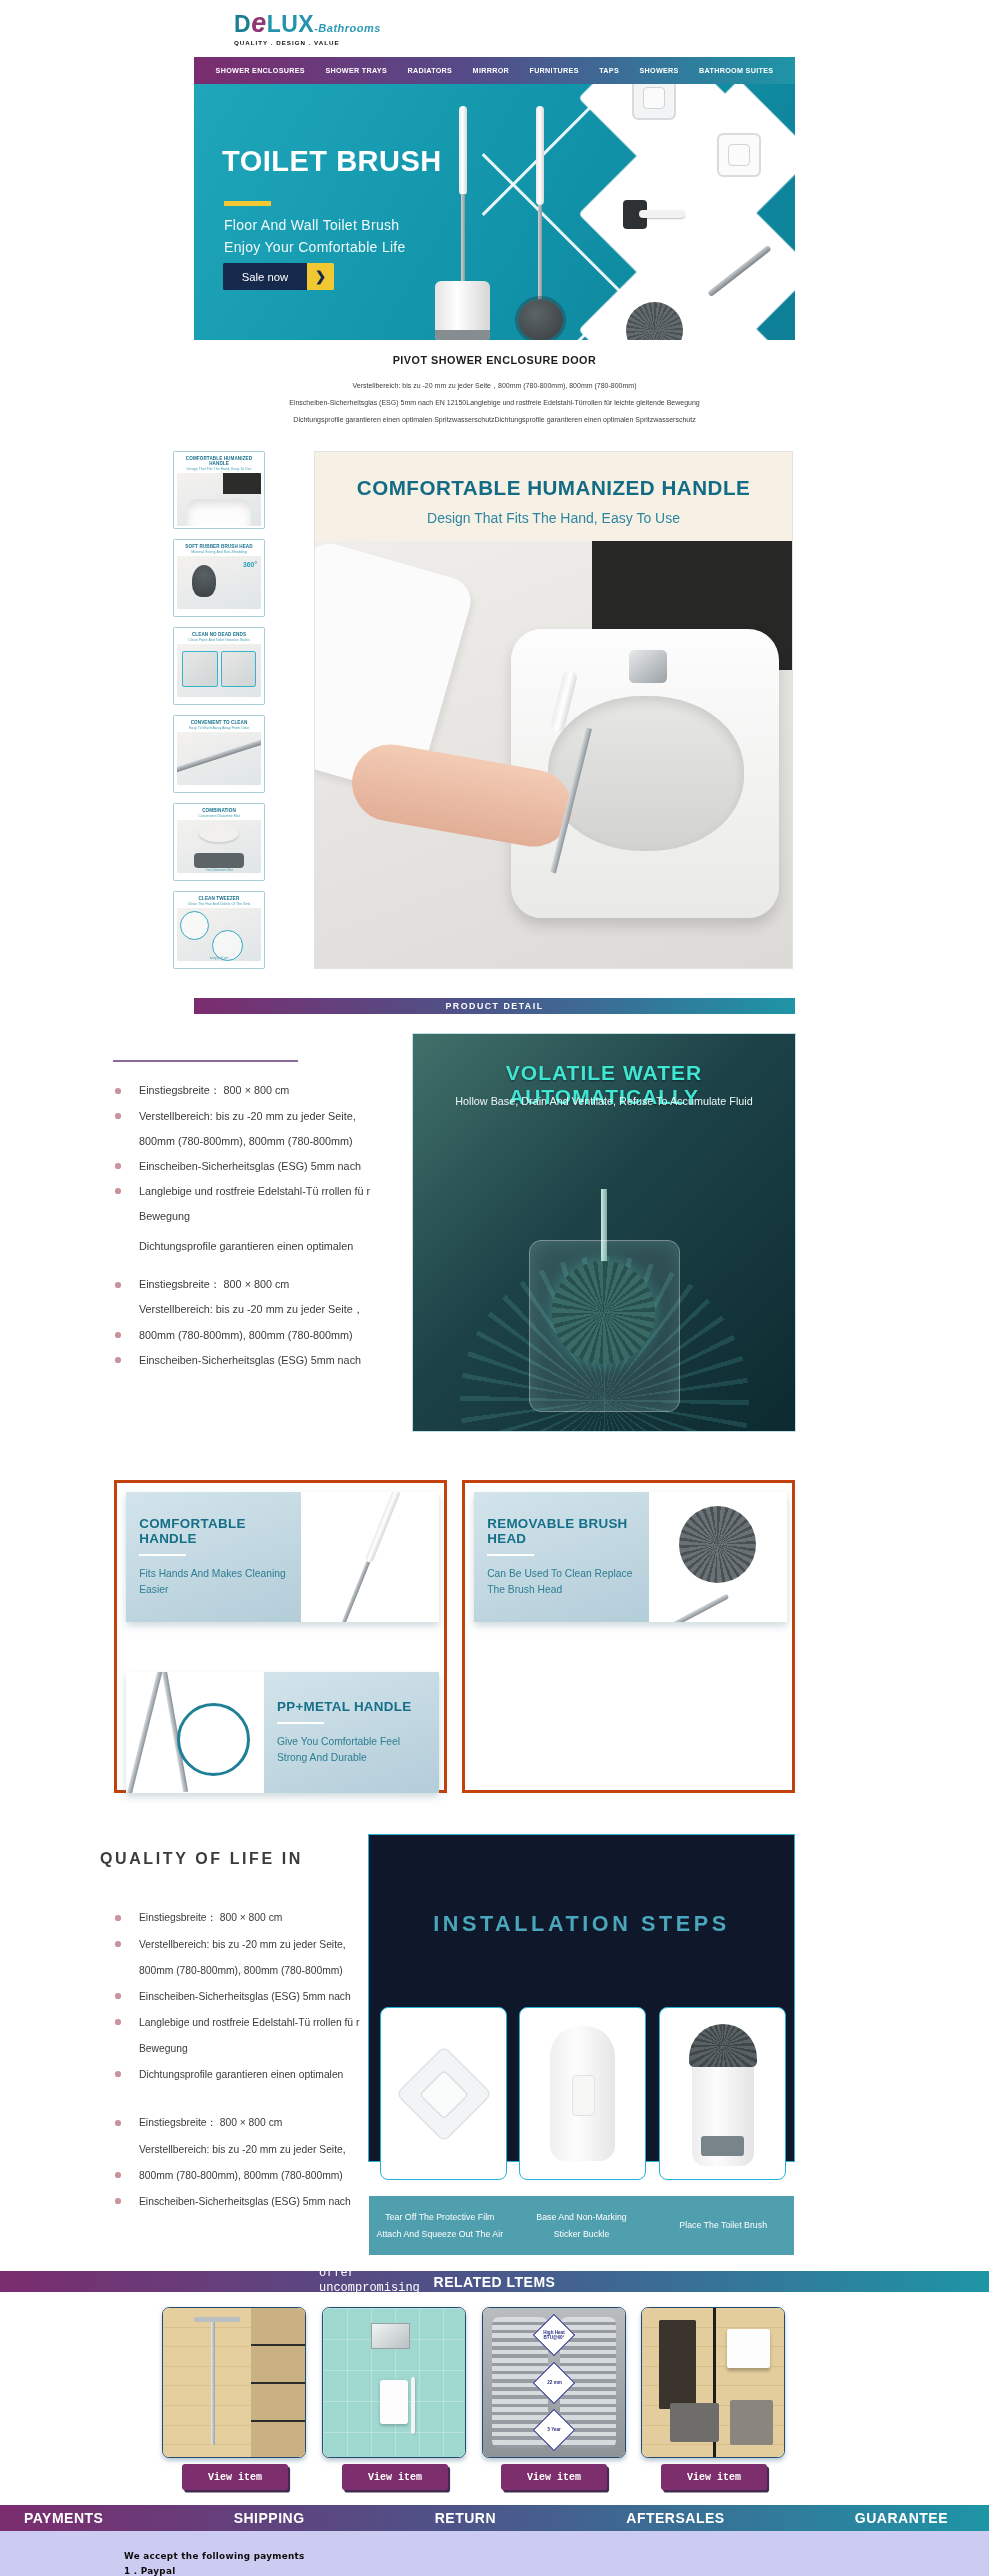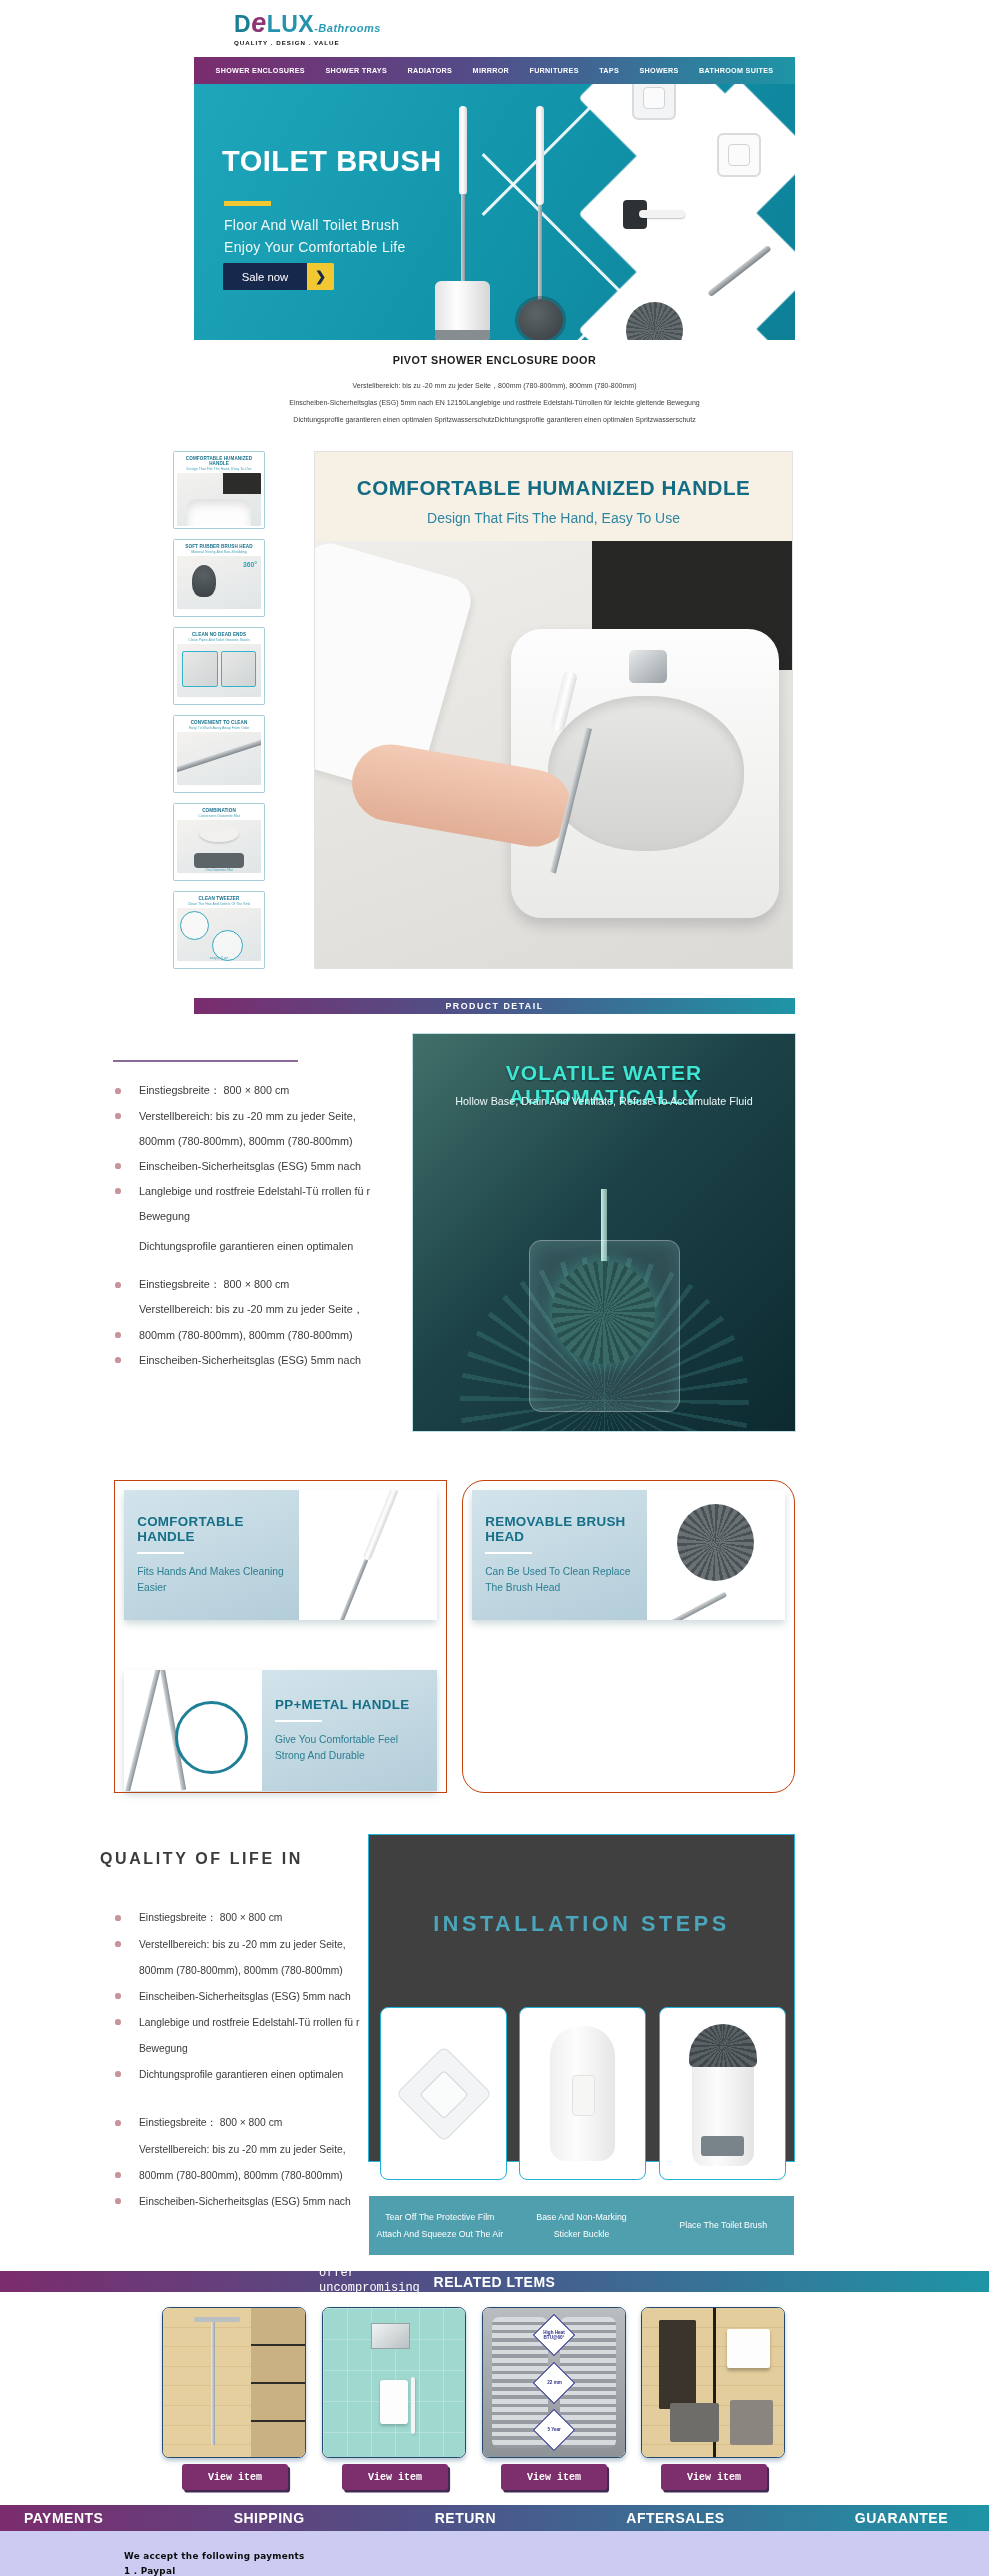--- a/index.html
+++ b/index.html
@@ -99,21 +99,21 @@
   .vi-sub{position:absolute;left:0;top:61px;width:100%;text-align:center;color:#ecf7f6;font-size:10.8px;font-weight:300;}
   .vi-rays{position:absolute;left:50%;top:222px;width:289px;height:289px;margin-left:-144px;border-radius:50%;
            background:repeating-conic-gradient(rgba(120,230,215,.14) 0 2deg,transparent 2deg 9deg);}
   .vi-cup{position:absolute;left:50%;top:206px;width:149px;height:170px;margin-left:-75px;border-radius:12.4px;
           background:rgba(255,255,255,.10);border:1px solid rgba(255,255,255,.35);box-shadow:inset 0 0 20.6px rgba(160,255,240,.15);}
   .vi-brush{position:absolute;left:50%;top:227px;width:103px;height:103px;margin-left:-52px;border-radius:50%;
             background:repeating-conic-gradient(#27504e 0 5deg,#3a6a66 5deg 12deg);box-shadow:0 0 15.5px rgba(80,220,200,.35);}
   .vi-rod{position:absolute;left:50%;top:155px;width:5.2px;height:77px;margin-left:-2.6px;background:linear-gradient(90deg,#cfe8e4,#7ea8a2);}
 
   
-  .fbox{top:1480px;width:333px;height:313px;border:1px solid #c2410c;box-sizing:border-box;background:#fff;}
+  .fbox{top:1480px;width:333px;height:313px;border:3px solid #c2410c;box-sizing:border-box;background:#fff;}
   .fcard{position:absolute;left:8.8px;width:313px;display:flex;box-shadow:0 4.1px 7.2px rgba(70,110,125,.25);background:#fff;overflow:hidden;}
   .fr1{top:8.8px;height:130px;}
   .fr2{top:189px;height:121px;}
   .fpanel{width:56%;background:linear-gradient(160deg,#d3e4eb 0%,#b3cdd9 100%);padding:0 13.4px;box-sizing:border-box;display:flex;flex-direction:column;justify-content:center;}
   .fpanel h3{margin:0;font-size:13.4px;color:#156f88;font-weight:bold;letter-spacing:0.3px;}
   .funder{width:47px;height:1.5px;background:#fff;margin:8.2px 0 10.3px;}
   .fpanel p{margin:0;font-size:10.3px;color:#2c7e92;line-height:1.55;}
   .fimga{flex:1;position:relative;background:#fff;}
   .f-rodwrap{position:absolute;left:50%;top:50%;transform:translate(-50%,-50%) rotate(22deg);}
   .f-rw{width:7.7px;height:77px;background:linear-gradient(90deg,#e9e9e9,#fff 45%,#d5d5d5);border-radius:4.1px;}
@@ -124,21 +124,21 @@
   .f-rod2{position:absolute;left:17.5px;top:-10.3px;width:4.6px;height:134px;background:linear-gradient(90deg,#d7dadd,#878f94);transform:rotate(14deg);}
   .f-rod3{position:absolute;left:46px;top:-8.2px;width:4.6px;height:129px;background:linear-gradient(90deg,#d7dadd,#878f94);transform:rotate(-10deg);}
   .f-tube{position:absolute;left:50%;top:8.2px;width:61px;height:103px;margin-left:-30px;border-radius:29px 29px 10.3px 10.3px;background:linear-gradient(90deg,#e6e6e6,#fff 45%,#dadada);}
   .f-mouth{position:absolute;left:50%;top:3.1px;width:49px;height:23px;margin-left:-25px;border-radius:50%;background:radial-gradient(circle,#565c60 55%,#8b9196);}
 
   
   .q-head{left:100px;top:1850px;font-size:16px;font-weight:bold;color:#3b3b3b;letter-spacing:2.6px;}
   .qlist{left:113px;top:1905px;width:268px;}
   .qlist li{height:26px;font-size:10.3px;font-weight:500;}
   .qlist li.g{margin-top:23px;}
-  .ipanel{left:368px;top:1834px;width:427px;height:328px;border:1px solid #2ab3d4;box-sizing:border-box;background:#404040;}
+  .ipanel{left:368px;top:1834px;width:427px;height:328px;border:1px solid #2ab3d4;box-sizing:border-box;background:#0f172a;}
   .ititle{position:absolute;left:0;top:76px;width:100%;text-align:center;color:#4aa6bb;font-size:21.6px;font-weight:bold;letter-spacing:3.6px;}
   .istep{position:absolute;top:172px;width:125px;height:171px;border:1.5px solid #21b0d6;border-radius:8.2px;background:#fff;display:flex;align-items:center;justify-content:center;}
   .icap{position:absolute;left:0;top:361px;width:100%;height:59px;background:#4f9fae;display:flex;}
   .icap div{flex:1;color:#fff;font-size:8.8px;text-align:center;display:flex;flex-direction:column;justify-content:center;line-height:1.9;font-weight:300;}
   .s-dia{width:66px;height:66px;transform:rotate(45deg);background:#f2f4f5;border:1px solid #d5dbdf;border-radius:6.2px;display:flex;align-items:center;justify-content:center;}
   .s-dia2{width:33px;height:33px;background:#fafbfb;border:1px solid #cfd6da;border-radius:4.1px;}
   .s-cyl{width:65px;height:135px;border-radius:30px 30px 15.5px 15.5px;background:linear-gradient(90deg,#efefef,#fdfdfd 40%,#e6e6e6);position:relative;}
   .s-latch{position:absolute;left:50%;top:49px;width:21.6px;height:39px;margin-left:-10.8px;border:1.5px solid #e2e2e0;border-radius:4.1px;background:#f6f6f4;}
   .s-cyl2{width:62px;height:108px;border-radius:9.3px 9.3px 13.4px 13.4px;background:linear-gradient(90deg,#ededed,#fcfcfc 40%,#e4e4e4);position:relative;margin-top:36px;}
   .s-dome{position:absolute;left:50%;top:-34px;width:68px;height:43px;margin-left:-34px;border-radius:34px 34px 5.2px 5.2px;background:repeating-conic-gradient(#40474b 0 6deg,#5a6165 6deg 14deg);}
@@ -378,21 +378,21 @@
           <div class="f-rod3"></div>
           <div class="f-bub"></div>
       </div>
       <div class="fpanel">
         <h3>PP+METAL HANDLE</h3>
         <div class="funder"></div>
         <p>Give You Comfortable Feel Strong And Durable</p>
       </div>
     </div>
   </div>
-  <div class="abs fbox" style="left:462px;border-radius:22px;">
+  <div class="abs fbox" style="left:462px;">
     <div class="fcard fr1">
       <div class="fpanel">
         <h3>REMOVABLE BRUSH HEAD</h3>
         <div class="funder"></div>
         <p>Can Be Used To Clean Replace The Brush Head</p>
       </div>
       <div class="fimga">
         <div class="f-head"></div>
           <div class="f-headrod"></div>
       </div>

